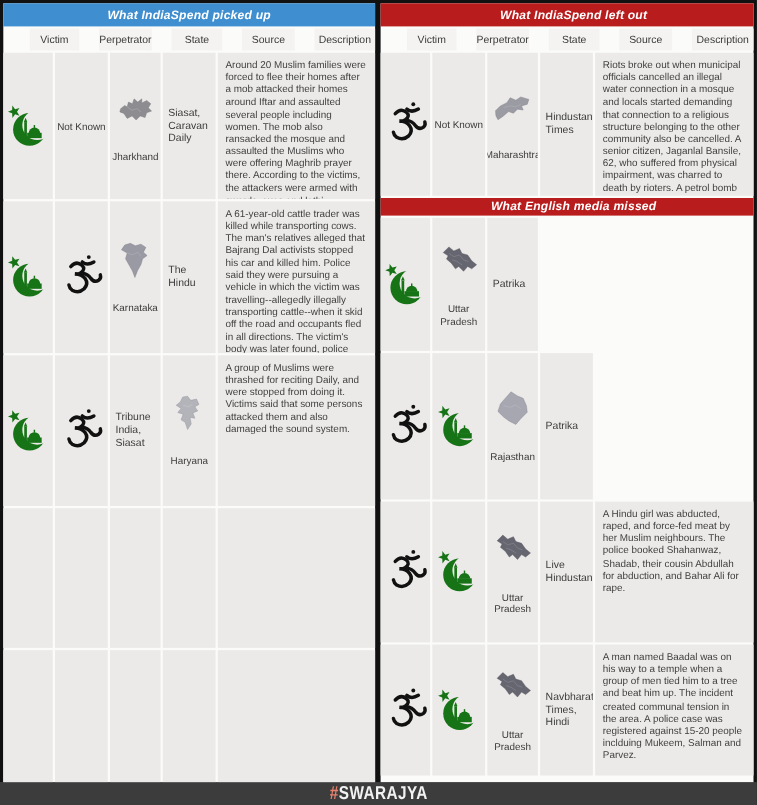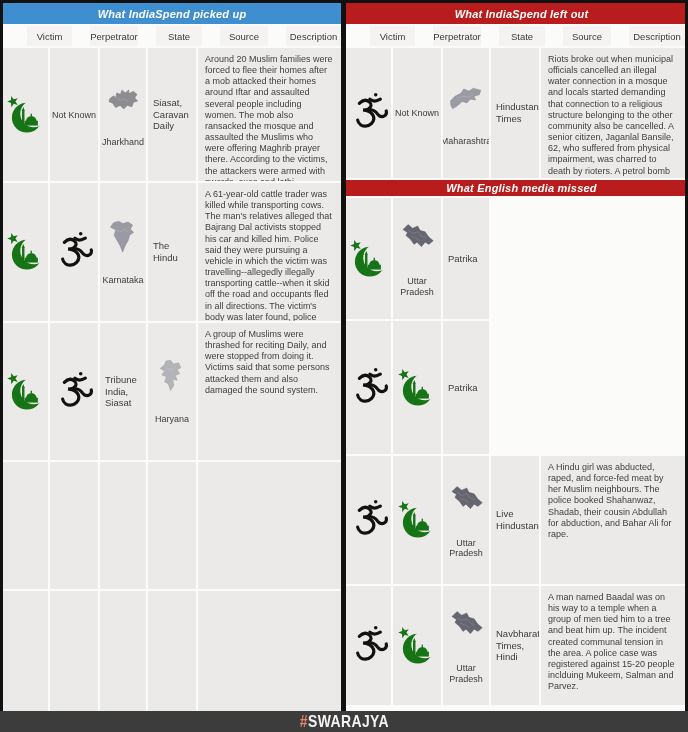--- a/index.html
+++ b/index.html
@@ -32,21 +32,21 @@
   .state-cell{display:flex;flex-direction:column;align-items:center;justify-content:center;gap:19px;}
   .state-cell .state-label{font-size:9px;color:#3c3c3c;text-align:center;line-height:1.15;}
   .source-cell{display:flex;align-items:center;font-size:9.5px;color:#3c3c3c;padding:0 5px;line-height:1.25;}
   .desc-cell{padding:6px 7px;}
   .desc-cell p{margin:0;font-size:9px;line-height:1.24;color:#3f3f3f;}
   .icon{width:44px;height:44px;}
   .icon.islam{color:#167416;}
   .icon.om{color:#111;width:42px;height:42px;}
   .map{width:42px;height:37px;}
   .footer{
-    height:21px;background:#3c3c3c;display:flex;align-items:center;justify-content:center;
+    height:21px;background:#3c3c3c;display:flex;justify-content:center;
   }
   .footer .hashtag{
     font-weight:bold;font-size:17px;letter-spacing:.5px;
     transform:scaleX(.82);white-space:nowrap;
   }
   .footer .hash{color:#e8806c;}
   .footer .brand{color:#f2f2f2;}
 </style>
 </head>
 <body>
@@ -260,20 +260,26 @@
       <div class="cell icon-cell">
         <svg class="icon om" viewBox="0 0 100 100">
             <use href="#sym-om"></use>
           </svg>
       </div>
       <div class="cell icon-cell">
         <svg class="icon islam" viewBox="0 0 100 100">
             <use href="#sym-islam"></use>
           </svg>
       </div>
+      <div class="cell state-cell">
+        <svg class="map" viewBox="0 0 100 100">
+            <use href="#sym-map-rajasthan"></use>
+          </svg>
+        <span class="state-label">Rajasthan</span>
+      </div>
       <div class="cell source-cell">
         <span>Patrika</span>
       </div>
     </div>
 
     <div class="trow" style="height:128px">
       <div class="cell icon-cell">
         <svg class="icon om" viewBox="0 0 100 100">
             <use href="#sym-om"></use>
           </svg>

